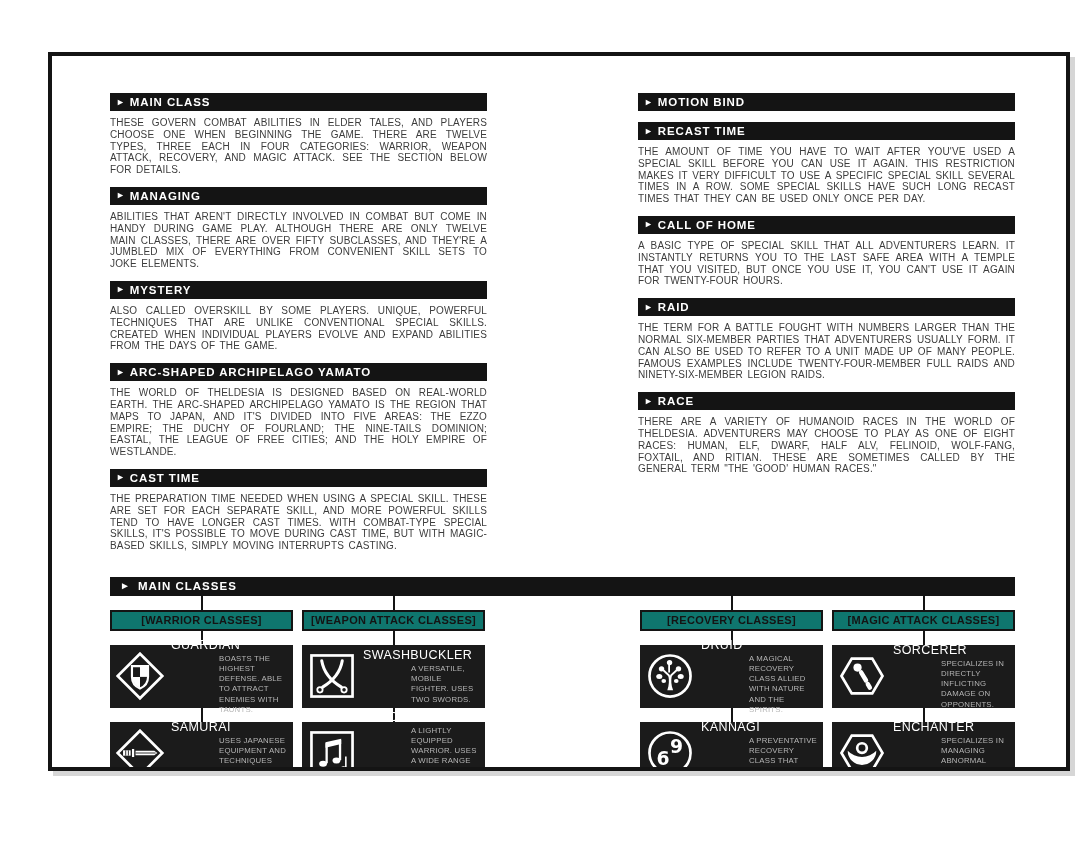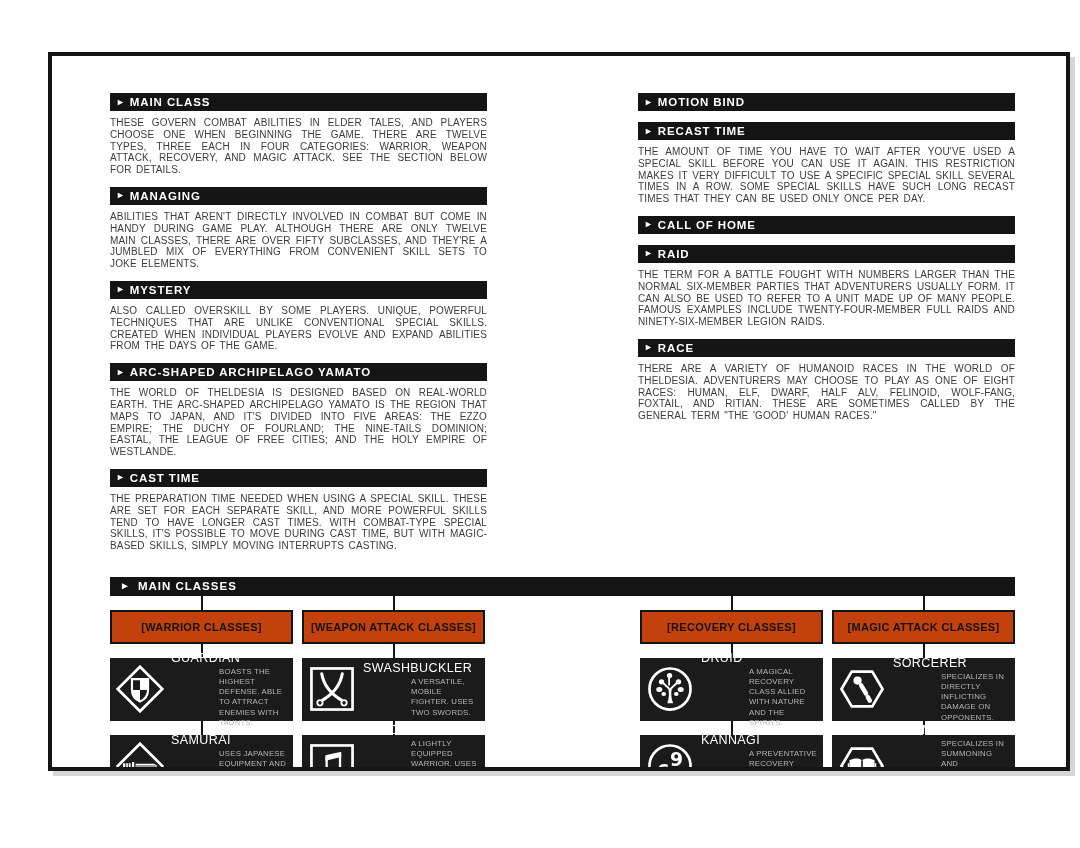--- a/index.html
+++ b/index.html
@@ -38,22 +38,22 @@
   }
   .diagram-bar .arrow{font-size:10px;margin-right:7px;line-height:1;}
   .dgrid{display:flex;justify-content:space-between;margin-top:14px;}
   .dgroup{display:flex;gap:9px;}
   .dcol{width:183px;position:relative;}
   .dcol::before{
     content:"";position:absolute;top:-14px;bottom:40px;left:50%;
     width:2px;margin-left:-1px;background:#141414;
   }
   .cat-box{
-    position:relative;z-index:1;background:#c2410c;
-    border:2px solid #141414;box-sizing:border-box;height:34px;
+    position:relative;z-index:1;background:#0f766e;
+    border:2px solid #141414;box-sizing:border-box;height:21px;
     display:flex;align-items:center;justify-content:center;
     font-weight:bold;font-size:11px;letter-spacing:0.3px;color:#141414;
   }
   .card{
     position:relative;z-index:1;margin-top:14px;height:63px;
     background:#1b1b1b;color:#fff;display:flex;align-items:center;
     padding:2px 5px 2px 2px;box-sizing:border-box;
   }
   .icon-wrap{width:56px;min-width:56px;display:flex;align-items:center;justify-content:center;}
   .card-text{flex:1;padding-left:3px;}
@@ -118,20 +118,21 @@
           <span class="arrow">►</span>
           <span>RECAST TIME</span>
         </div>
         <p>THE AMOUNT OF TIME YOU HAVE TO WAIT AFTER YOU'VE USED A SPECIAL SKILL BEFORE YOU CAN USE IT AGAIN. THIS RESTRICTION MAKES IT VERY DIFFICULT TO USE A SPECIFIC SPECIAL SKILL SEVERAL TIMES IN A ROW. SOME SPECIAL SKILLS HAVE SUCH LONG RECAST TIMES THAT THEY CAN BE USED ONLY ONCE PER DAY.</p>
       </section>
       <section class="entry">
         <div class="bar">
           <span class="arrow">►</span>
           <span>CALL OF HOME</span>
         </div>
+        <p>A BASIC TYPE OF SPECIAL SKILL THAT ALL ADVENTURERS LEARN. IT INSTANTLY RETURNS YOU TO THE LAST SAFE AREA WITH A TEMPLE THAT YOU VISITED, BUT ONCE YOU USE IT, YOU CAN'T USE IT AGAIN FOR TWENTY-FOUR HOURS.</p>
       </section>
       <section class="entry">
         <div class="bar">
           <span class="arrow">►</span>
           <span>RAID</span>
         </div>
         <p>THE TERM FOR A BATTLE FOUGHT WITH NUMBERS LARGER THAN THE NORMAL SIX-MEMBER PARTIES THAT ADVENTURERS USUALLY FORM. IT CAN ALSO BE USED TO REFER TO A UNIT MADE UP OF MANY PEOPLE. FAMOUS EXAMPLES INCLUDE TWENTY-FOUR-MEMBER FULL RAIDS AND NINETY-SIX-MEMBER LEGION RAIDS.</p>
       </section>
       <section class="entry">
         <div class="bar">
@@ -302,35 +303,20 @@
                 <line x1="27" y1="24" x2="32.5" y2="33" stroke="#fff" stroke-width="5" stroke-linecap="round"></line>
                 <line x1="34.5" y1="37" x2="36.8" y2="41" stroke="#fff" stroke-width="5" stroke-linecap="round"></line>
               </svg>
             </div>
             <div class="card-text">
               <div class="card-title">SORCERER</div>
               <div class="card-desc">SPECIALIZES IN DIRECTLY INFLICTING DAMAGE ON OPPONENTS.</div>
             </div>
           </div>
 
-          <div class="card">
-            <div class="icon-wrap">
-              <svg class="ci" width="50" height="50" viewBox="0 0 56 56">
-                <polygon points="5,28 16.5,8.5 39.5,8.5 51,28 39.5,47.5 16.5,47.5" fill="none" stroke="#fff" stroke-width="3"></polygon>
-                <path d="M14 21.5 C19 18.8 25 19 28 21.5 L28 37 C25 34.6 19 34.6 14 37.5 Z" fill="#fff"></path>
-                <path d="M42 21.5 C37 18.8 31 19 28 21.5 L28 37 C31 34.6 37 34.6 42 37.5 Z" fill="#fff"></path>
-                <line x1="28" y1="21.5" x2="28" y2="37" stroke="#1b1b1b" stroke-width="1.8"></line>
-                <path d="M13 25 V39.5 H43 V25" fill="none" stroke="#fff" stroke-width="1.8"></path>
-              </svg>
-            </div>
-            <div class="card-text">
-              <div class="card-title">SUMMONER</div>
-              <div class="card-desc">SPECIALIZES IN SUMMONING AND CONTROLLING MYTHICAL BEASTS AND SPIRITS.</div>
-            </div>
-          </div>
 
           <div class="card">
             <div class="icon-wrap">
               <svg class="ci" width="50" height="50" viewBox="0 0 56 56">
                 <polygon points="5,28 16.5,8.5 39.5,8.5 51,28 39.5,47.5 16.5,47.5" fill="none" stroke="#fff" stroke-width="3"></polygon>
                 <circle cx="28" cy="22.5" r="5.4" fill="none" stroke="#fff" stroke-width="3"></circle>
                 <path d="M12 25.5 A16 16 0 0 0 44 25.5 A22 22 0 0 1 12 25.5 Z" fill="#fff"></path>
               </svg>
             </div>
             <div class="card-text">

